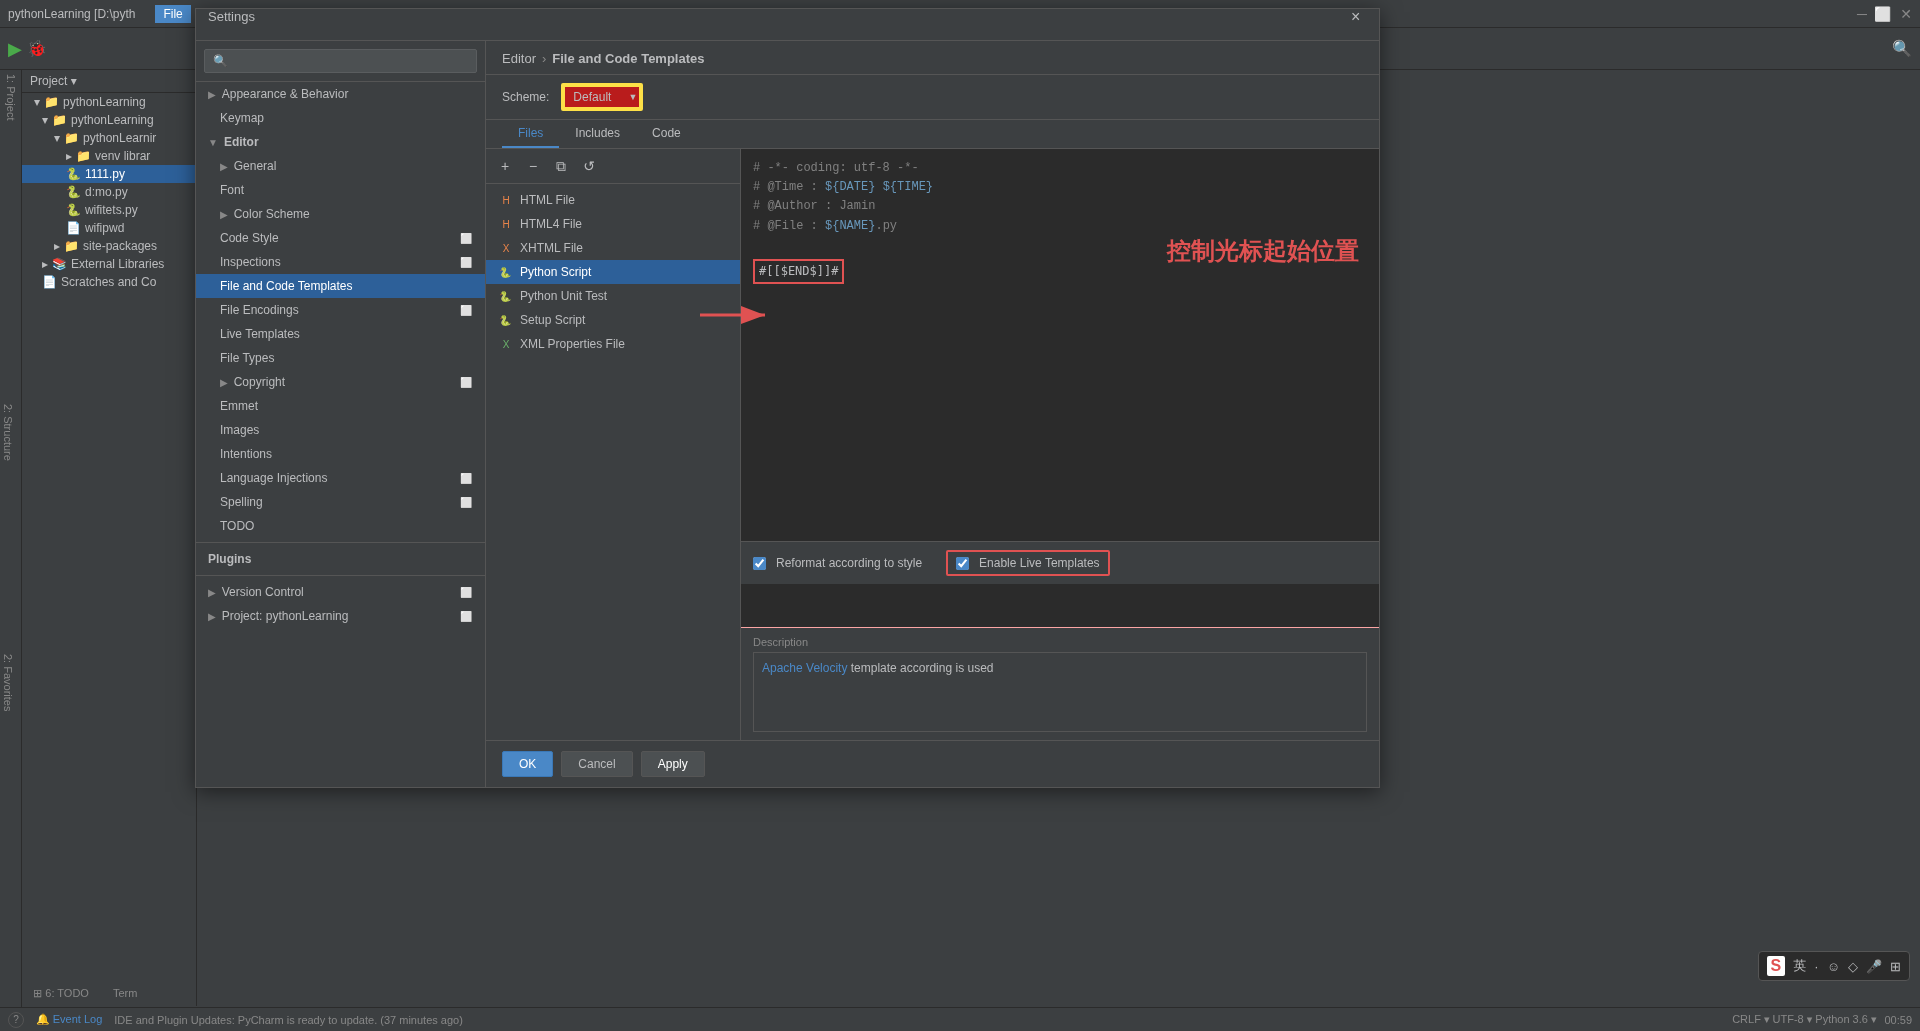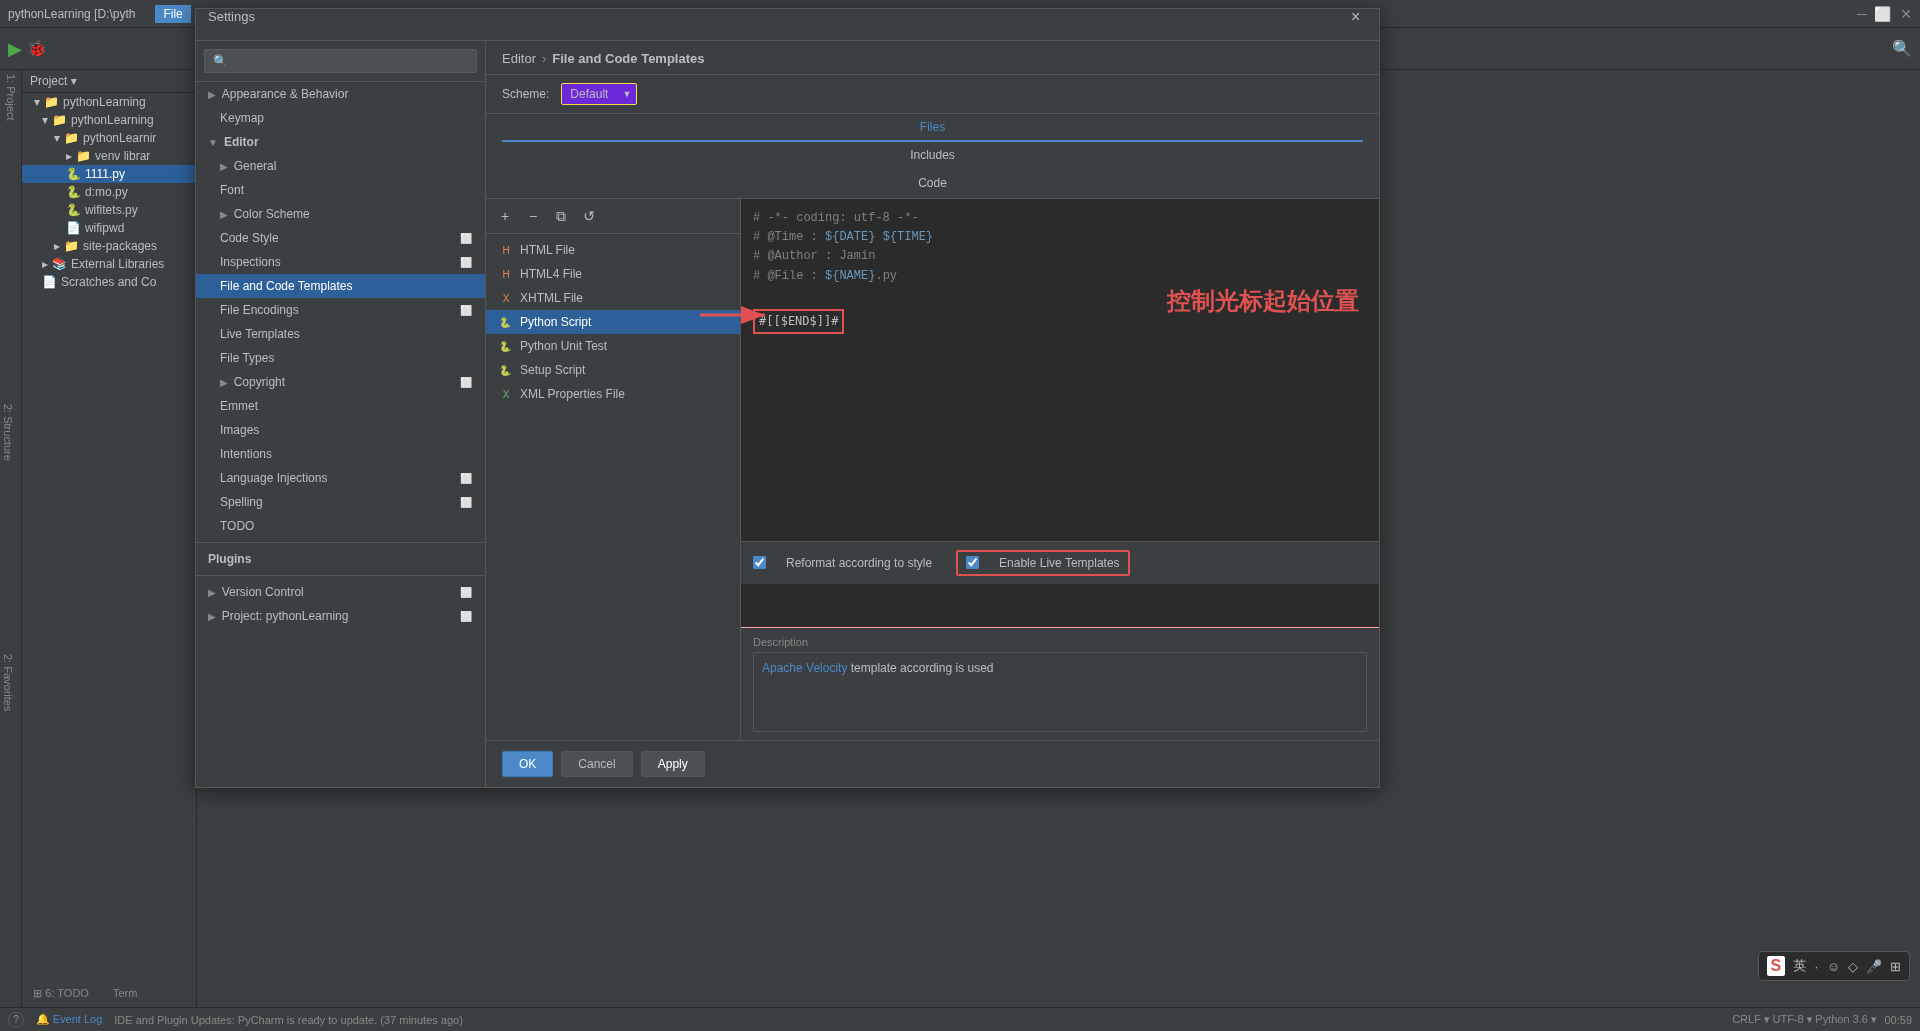--- a/index.html
+++ b/index.html
@@ -221,22 +221,22 @@
       display: flex;
       align-items: center;
       gap: 12px;
       border-bottom: 1px solid #555;
     }
     .scheme-label {
       font-size: 12px;
       color: #bbbcbe;
     }
     .scheme-select {
-      background: #6d28d9;
-      border: 1px solid #fde047;
+      background: #b91c1c;
+      border: 4px solid #fde047;
       color: #bbbcbe;
       padding: 3px 24px 3px 8px;
       font-size: 12px;
       cursor: pointer;
       border-radius: 2px;
       appearance: none;
       position: relative;
     }
     .scheme-select-wrapper {
       position: relative;
@@ -251,21 +251,20 @@
       font-size: 9px;
       color: #bbbcbe;
       pointer-events: none;
     }
 
     .tabs-row {
       padding: 0 16px;
       display: flex;
       gap: 0;
       border-bottom: 1px solid #555;
-      flex-direction: column;
     }
     .tab-btn {
       padding: 6px 16px;
       font-size: 12px;
       color: #bbbcbe;
       cursor: pointer;
       border: none;
       background: transparent;
       border-bottom: 2px solid transparent;
     }
@@ -377,22 +376,22 @@
     .checkboxes-row {
       padding: 8px 12px;
       display: flex;
       gap: 24px;
       align-items: center;
       border-top: 1px solid #555;
       background: #3c3f41;
     }
     .checkbox-item {
       display: flex;
-      align-items: flex-start;
-      gap: 20px;
+      align-items: flex-end;
+      gap: 10px;
       font-size: 12px;
       color: #bbbcbe;
     }
     .checkbox-item input[type=checkbox] {
       accent-color: #4a88c7;
     }
     .checkbox-item.highlighted {
       border: 2px solid #e05252;
       padding: 4px 8px;
       border-radius: 2px;

